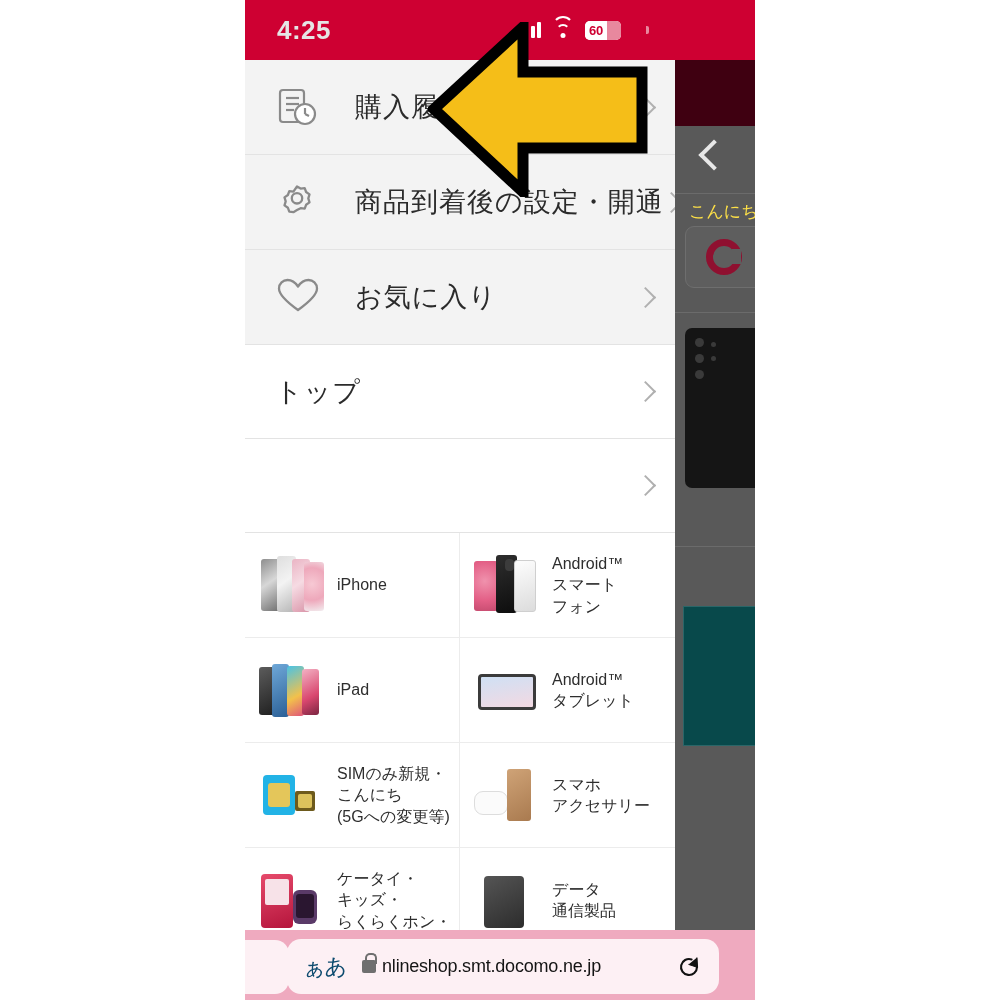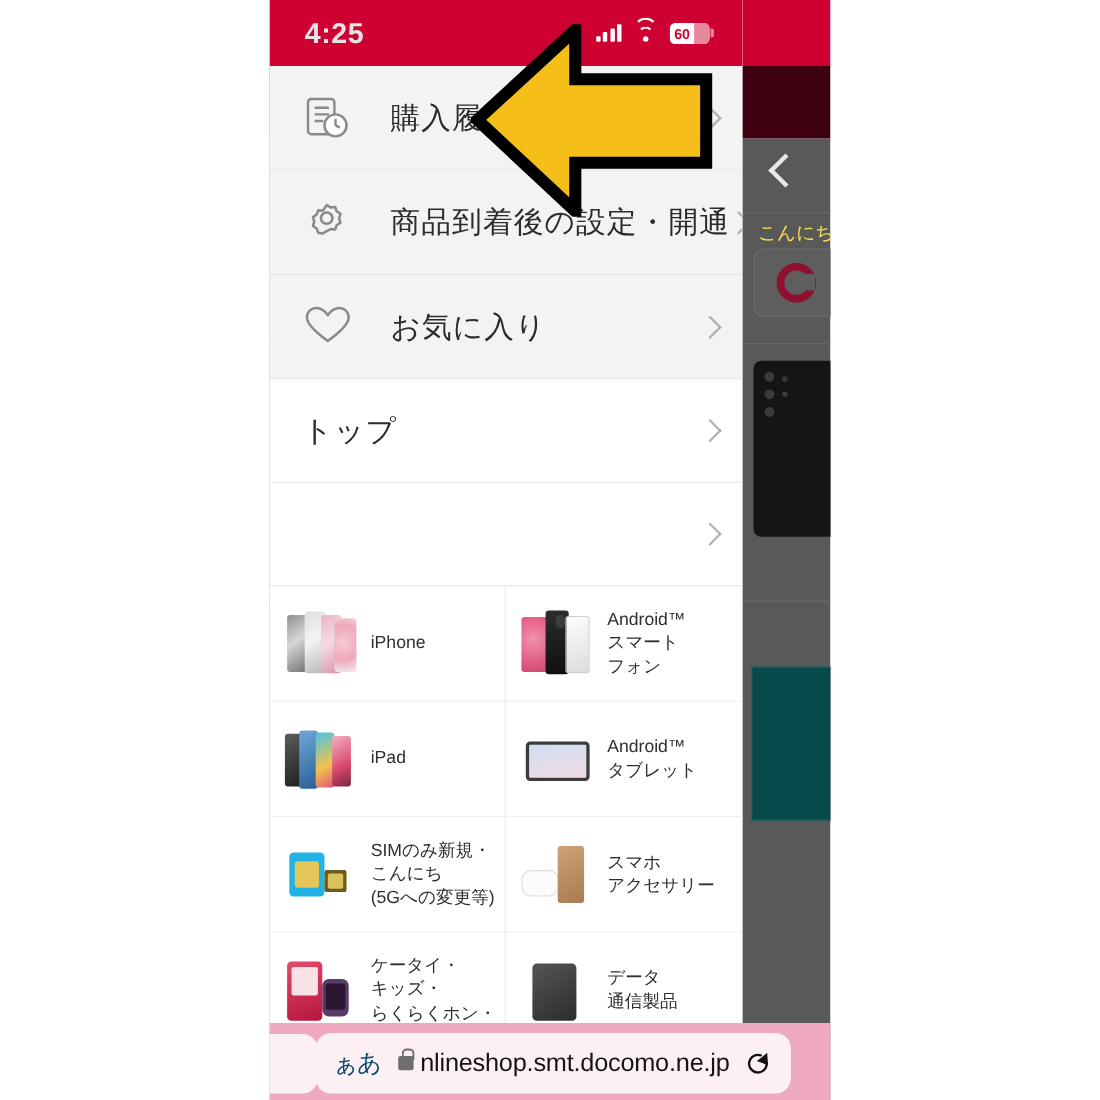--- a/index.html
+++ b/index.html
@@ -320,21 +320,21 @@
     background: #6f6f6f; border-radius: 2px;
   }
   #lock::before {
     content: ""; position: absolute;
     left: 3px; top: -7px; width: 8px; height: 9px;
     border: 2.4px solid #6f6f6f; border-bottom: none;
     border-radius: 5px 5px 0 0;
   }
   #url {
     margin-left: 6px;
-    font-size: 23px; color: #141414;
+    font-size: 18px; color: #141414;
     letter-spacing: -0.2px;
     white-space: nowrap;
     overflow: hidden;
   }
   #reload {
     margin-left: auto;
     width: 24px; height: 24px;
     position: relative;
   }
 </style>
@@ -387,21 +387,21 @@
             <i></i>
               <i></i>
               <i></i>
               <i></i>
           </div>
           <div class="wifi">
             <span></span>
               <span></span>
               <span></span>
           </div>
-          <div style="display:flex;align-items:center;">
+          <div style="display:flex;align-items:center;gap:24px;">
             <div class="battery">
               <div class="fill"></div>
                 <div class="empty"></div>
               <div class="lvl">60</div>
             </div>
             <div class="battery-cap"></div>
           </div>
         </div>
       </div>
 

